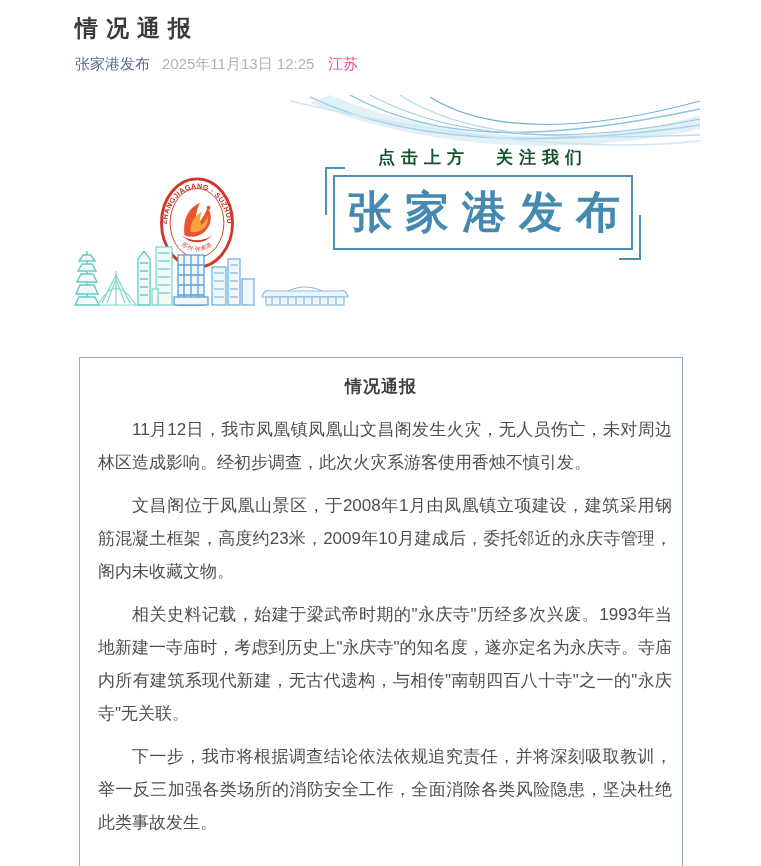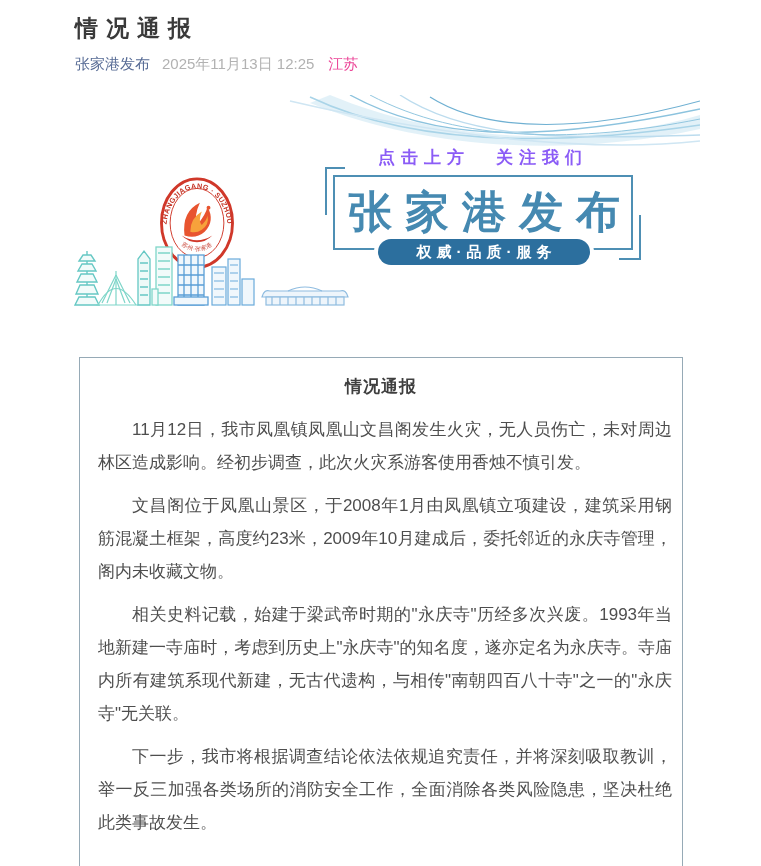--- a/index.html
+++ b/index.html
@@ -34,21 +34,21 @@
 
   
   .banner { position: relative; height: 218px; margin-top: 21px; }
   .waves { position: absolute; top: 0; left: 206px; width: 430px; height: 62px; }
   .seal { position: absolute; left: 94px; top: 80px; width: 78px; height: 96px; }
   .skyline { position: absolute; left: 10px; top: 150px; width: 282px; height: 64px; }
 
   .follow-line {
     position: absolute; left: 269px; top: 51px; width: 300px;
     text-align: center; font-size: 17px; font-weight: bold;
-    color: #8b5cf6; letter-spacing: 6px; white-space: nowrap;
+    color: #14532d; letter-spacing: 6px; white-space: nowrap;
   }
   .follow-line .gap { display: inline-block; width: 26px; }
 
   .brand-frame {
     position: absolute; left: 269px; top: 80px; width: 300px; height: 75px;
     border: 2px solid #4e8fb4;
     text-align: center;
   }
   .brand-title {
     display: block; line-height: 69px; font-size: 44px; font-weight: bold;
@@ -194,23 +194,20 @@
       <span>点击上方</span><span class="gap"></span><span>关注我们</span>
     </div>
 
     <div class="bracket-tl"></div>
     <div class="bracket-br"></div>
 
     <div class="brand-frame">
       <span class="brand-title">张家港发布</span>
     </div>
 
-    <div class="slogan-pill">
-      <span>权威·品质·服务</span>
-    </div>
 
   </div>
 
   <div class="notice-box">
     <div class="notice-title">情况通报</div>
     <p>11月12日，我市凤凰镇凤凰山文昌阁发生火灾，无人员伤亡，未对周边林区造成影响。经初步调查，此次火灾系游客使用香烛不慎引发。</p>
     <p>文昌阁位于凤凰山景区，于2008年1月由凤凰镇立项建设，建筑采用钢筋混凝土框架，高度约23米，2009年10月建成后，委托邻近的永庆寺管理，阁内未收藏文物。</p>
     <p>相关史料记载，始建于梁武帝时期的"永庆寺"历经多次兴废。1993年当地新建一寺庙时，考虑到历史上"永庆寺"的知名度，遂亦定名为永庆寺。寺庙内所有建筑系现代新建，无古代遗构，与相传"南朝四百八十寺"之一的"永庆寺"无关联。</p>
     <p>下一步，我市将根据调查结论依法依规追究责任，并将深刻吸取教训，举一反三加强各类场所的消防安全工作，全面消除各类风险隐患，坚决杜绝此类事故发生。</p>
     <div class="notice-signature">张家港市文昌阁火灾事故调查组</div>

